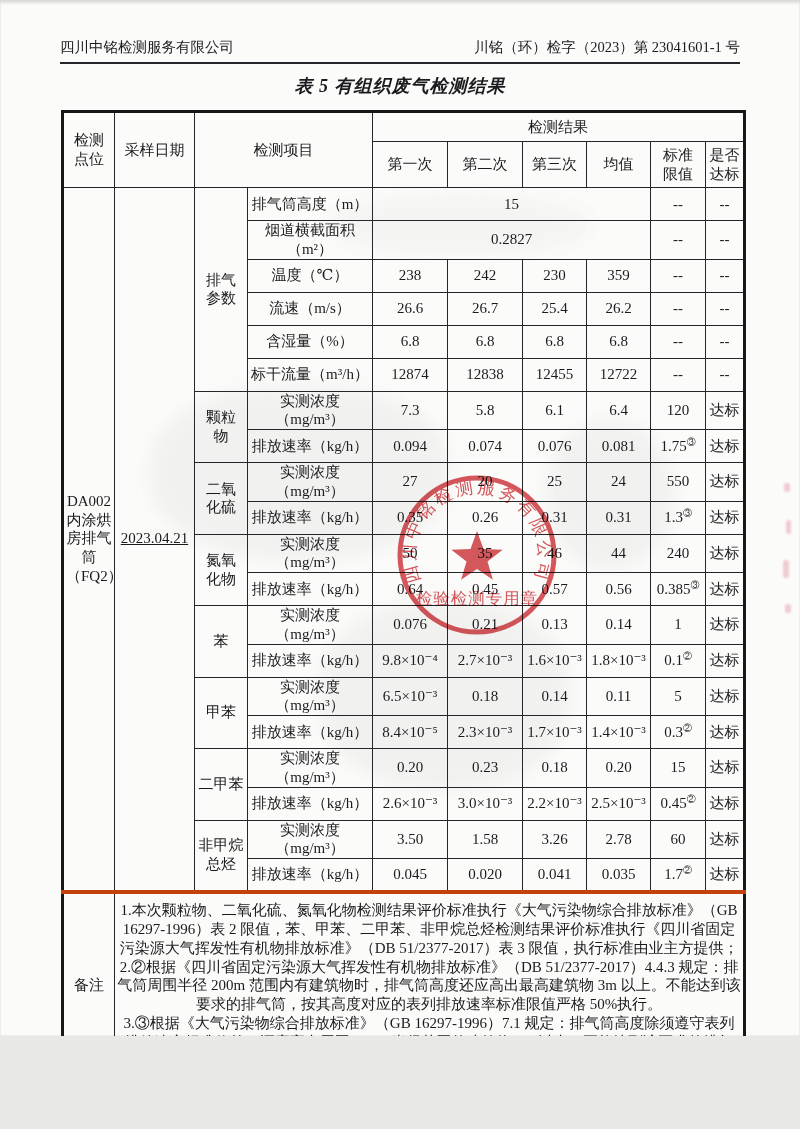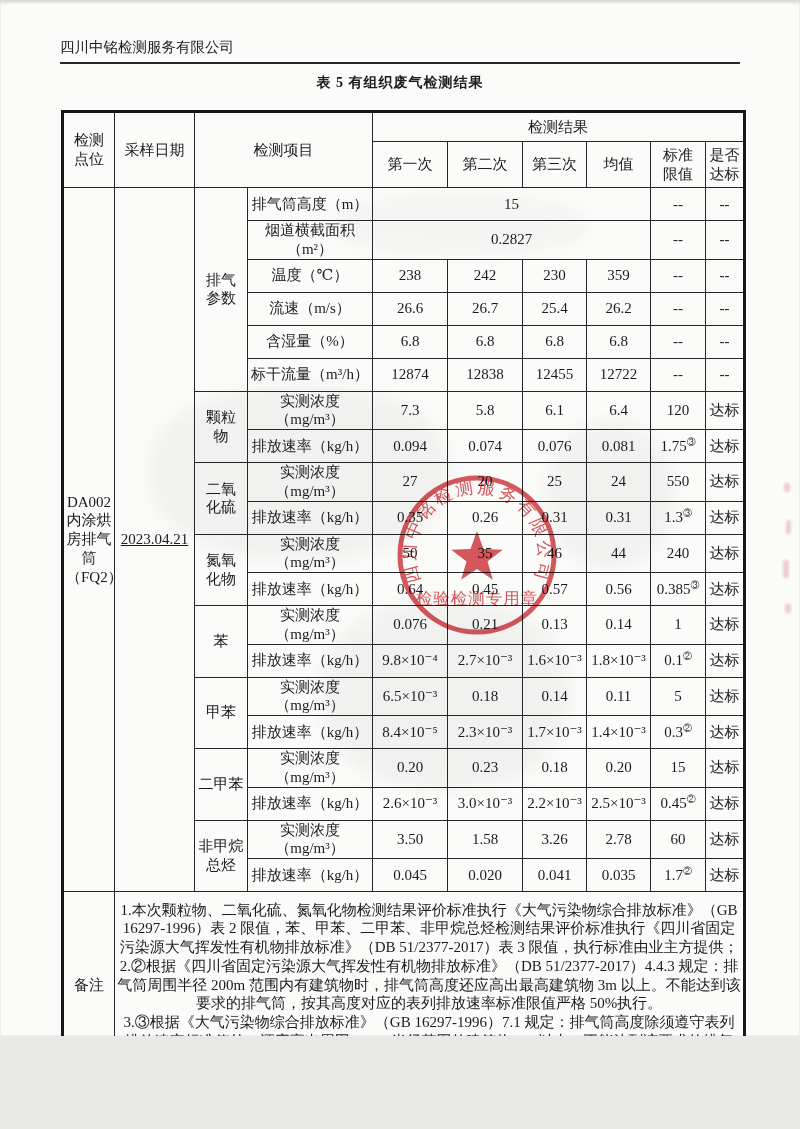--- a/index.html
+++ b/index.html
@@ -15,33 +15,33 @@
   .blob{position:absolute;border-radius:45%;background:rgba(100,105,112,.065);filter:blur(9px);z-index:0;}
   .blob1{left:150px;top:385px;width:300px;height:175px;}
   .blob2{left:320px;top:600px;width:250px;height:190px;}
   .blob3{left:545px;top:420px;width:130px;height:150px;border-radius:50%;}
   .blob4{left:330px;top:195px;width:260px;height:60px;opacity:.7;}
 
   .doc-header{position:absolute;top:38px;left:60px;width:680px;z-index:2;
     display:flex;justify-content:space-between;align-items:flex-end;
     border-bottom:2px solid #26262a;padding-bottom:5px;font-size:14.5px;}
   .doc-title{position:absolute;top:74px;left:0;width:100%;text-align:center;z-index:2;
-    font-size:14px;font-weight:bold;letter-spacing:1px;}
+    font-size:18px;font-weight:bold;letter-spacing:1px;font-style:italic;}
 
   table.results{position:absolute;top:110px;left:61px;z-index:2;
     width:682px;border-collapse:collapse;table-layout:fixed;
     border:3px solid #17171a;}
   table.results td{
     border:1px solid #26262a;text-align:center;vertical-align:middle;
     padding:0 2px;font-size:15px;line-height:1.25;overflow:hidden;}
   tr.hr1{height:30px;}
   tr.hr2{height:46px;}
   tr.dr{height:33px;}
   tr.notes-row{height:188px;}
-  tr.notes-row td{border-top:1px solid #c2410c;}
+  tr.notes-row td{border-top:4px solid #c2410c;}
   .pre{white-space:pre-line;}
   td.item-cell{font-size:14.8px;margin-left:20px;}
   td.point-cell,td.group-cell{white-space:pre-line;font-size:15px;line-height:1.55;}
   td.date-cell{font-size:14.6px;text-decoration:underline;}
   td.notes-cell{text-align:justify;vertical-align:middle;padding:5px 10px 5px 11px;
     font-size:14.2px;line-height:1.46;}
   td.notes-cell p{margin:0;}
   sup{font-size:.6em;vertical-align:super;line-height:0;}
   sup.circ{font-size:9px;}
 
@@ -62,20 +62,21 @@
 
 <div class="page">
   <div class="scan-edge-top"></div>
   <div class="blob blob1"></div>
   <div class="blob blob2"></div>
   <div class="blob blob3"></div>
   <div class="blob blob4"></div>
 
   <div class="doc-header">
     <span>四川中铭检测服务有限公司</span>
+    <span>川铭（环）检字（2023）第 23041601-1 号</span>
   </div>
 
   <div class="doc-title">表 5  有组织废气检测结果</div>
 
   <table class="results">
     <colgroup>
       <col style="width:52px">
         <col style="width:80px">
         <col style="width:53px">
         <col style="width:125px">

